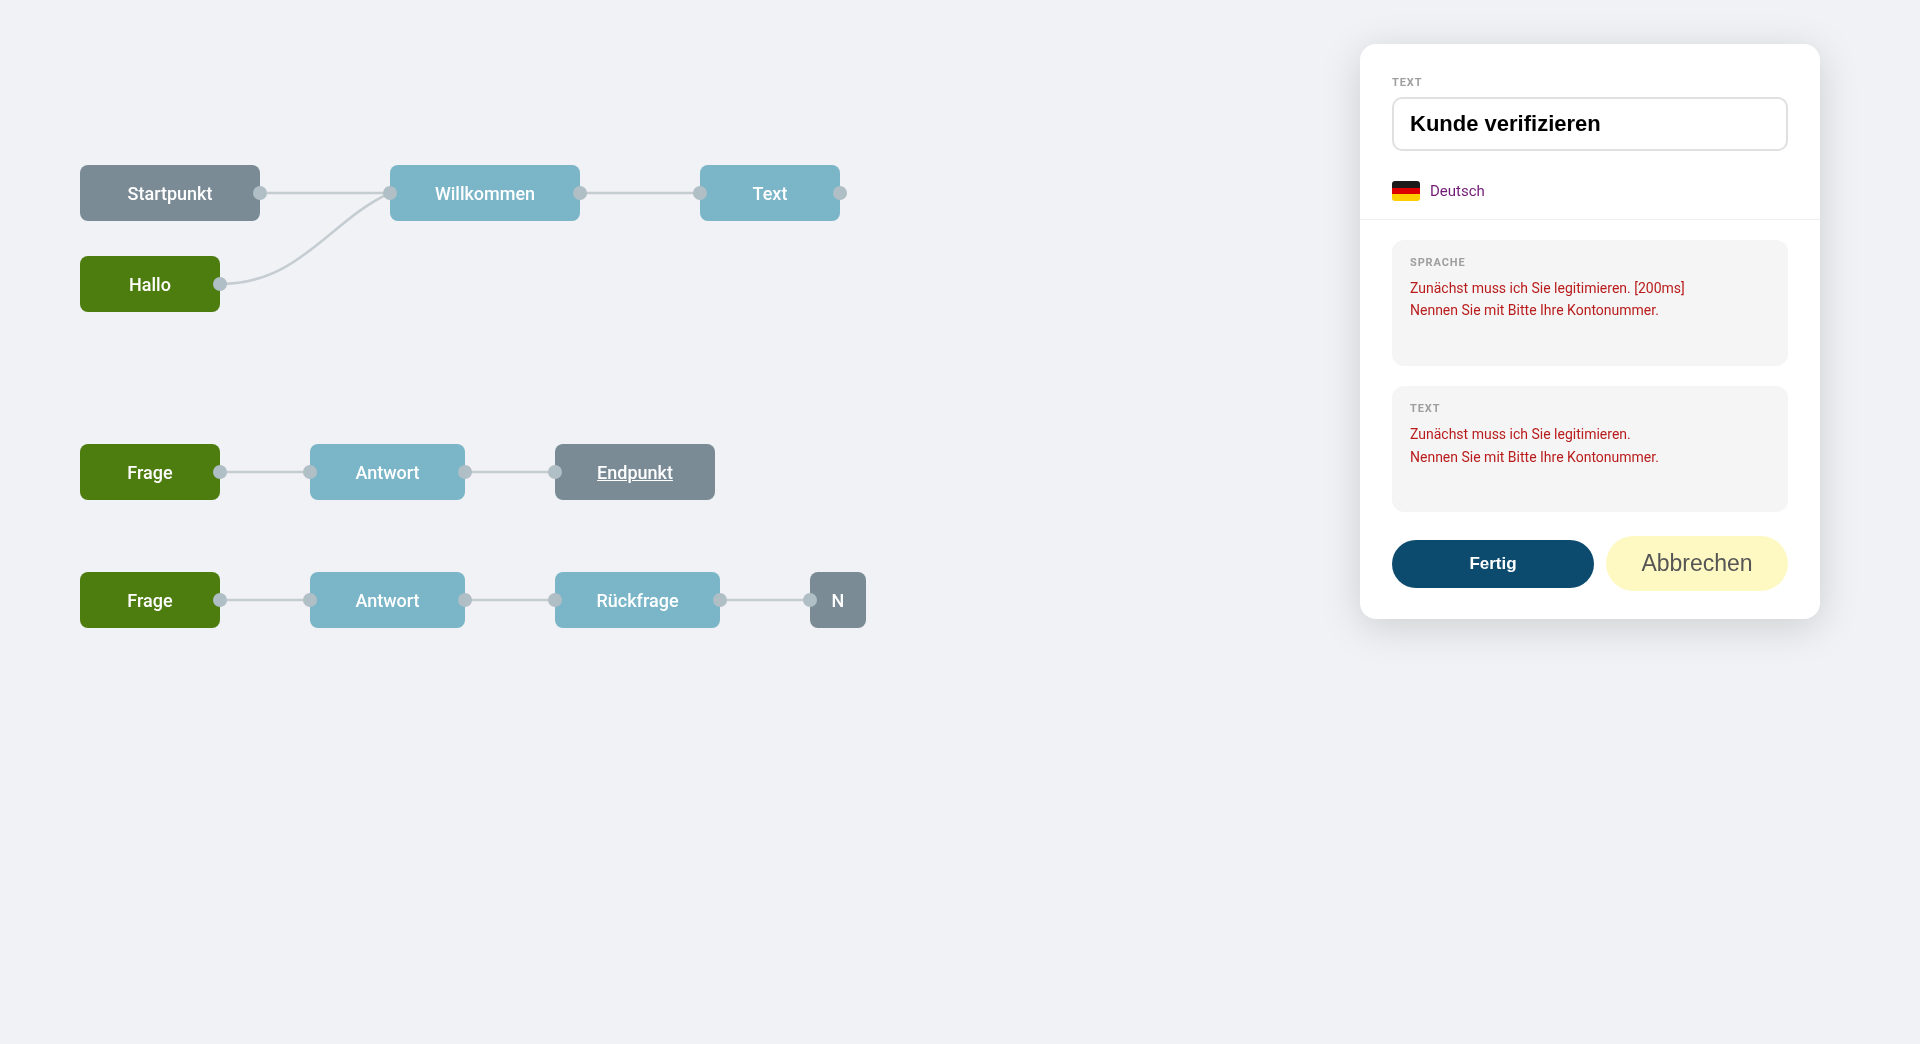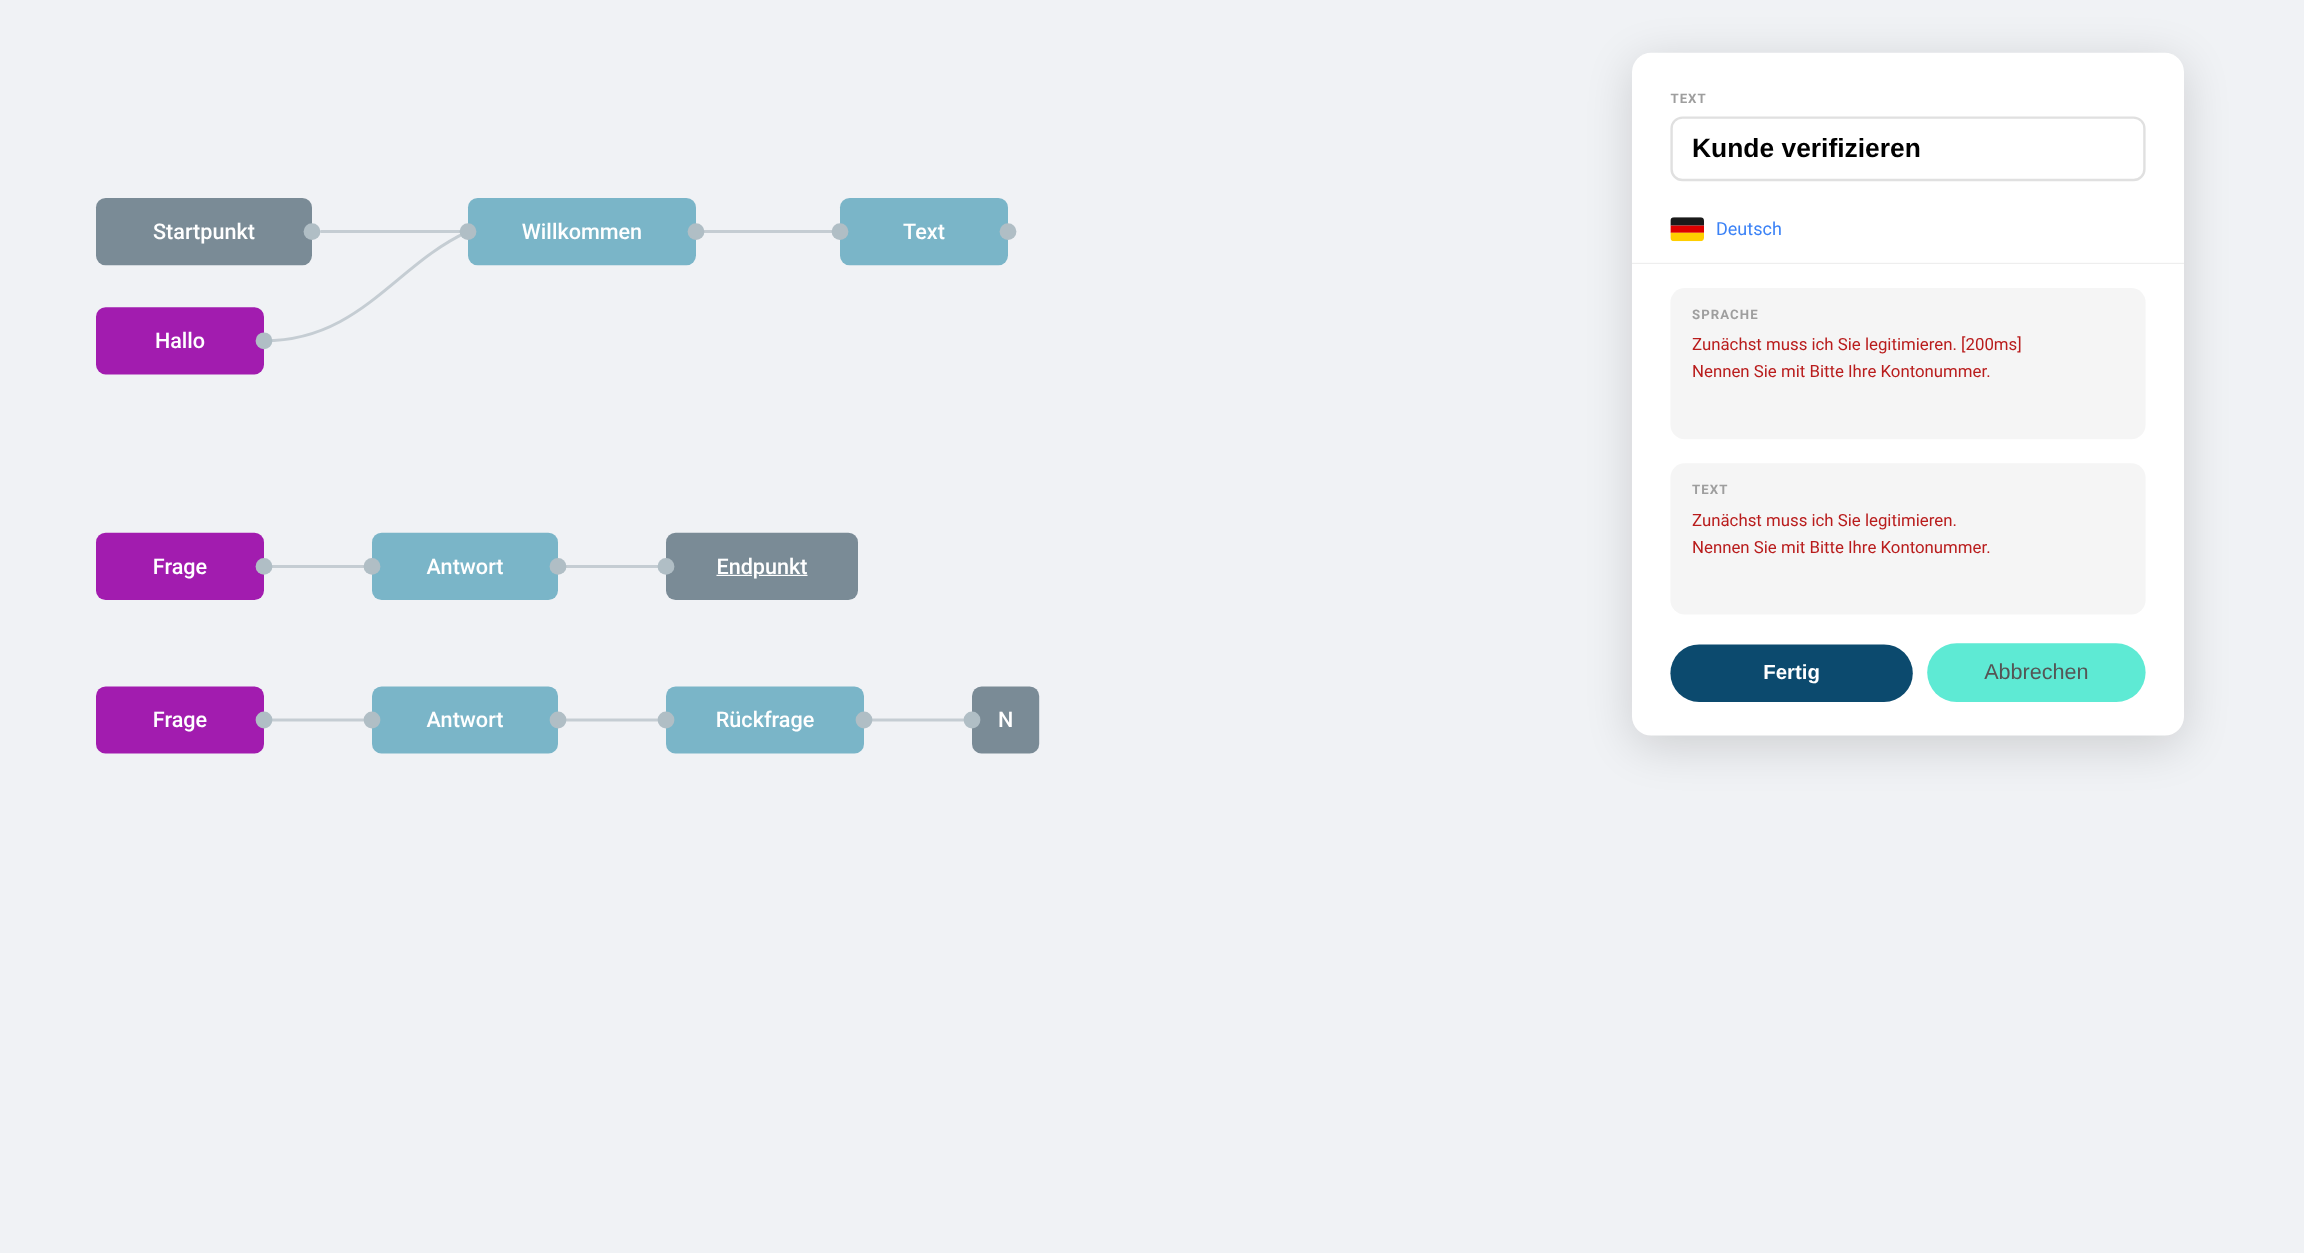--- a/index.html
+++ b/index.html
@@ -33,21 +33,21 @@
       color: #fff;
       cursor: pointer;
       user-select: none;
     }
 
     .node-gray {
       background: #7a8b96;
     }
 
     .node-teal {
-      background: #a21caf;
+      background: #4d7c0f;
     }
 
     .node-blue {
       background: #7ab5c8;
     }
 
     
     .dot {
       position: absolute;
       width: 14px;
@@ -122,21 +122,21 @@
       display: flex;
       flex-direction: column;
     }
 
     .flag-de-black { background: #1a1a1a; flex: 1; }
     .flag-de-red { background: #dd0000; flex: 1; }
     .flag-de-gold { background: #ffce00; flex: 1; }
 
     .language-text {
       font-size: 15px;
-      color: #3b82f6;
+      color: #701a75;
       font-weight: 400;
     }
 
     .panel-divider {
       height: 1px;
       background: #eeeeee;
       margin: 0 -32px 20px;
     }
 
     .panel-content-section {
@@ -181,26 +181,26 @@
       border: none;
       border-radius: 50px;
       padding: 14px 40px;
       font-size: 17px;
       font-weight: 600;
       cursor: pointer;
       flex: 1;
     }
 
     .btn-abbrechen {
-      background: #5eead4;
+      background: #fef9c3;
       color: #555;
       border: none;
       border-radius: 50px;
       padding: 14px 30px;
-      font-size: 18px;
+      font-size: 23px;
       font-weight: 500;
       cursor: pointer;
       flex: 1;
     }
   </style>
 </head>
 <body>
 
 <div class="canvas-area">
 

